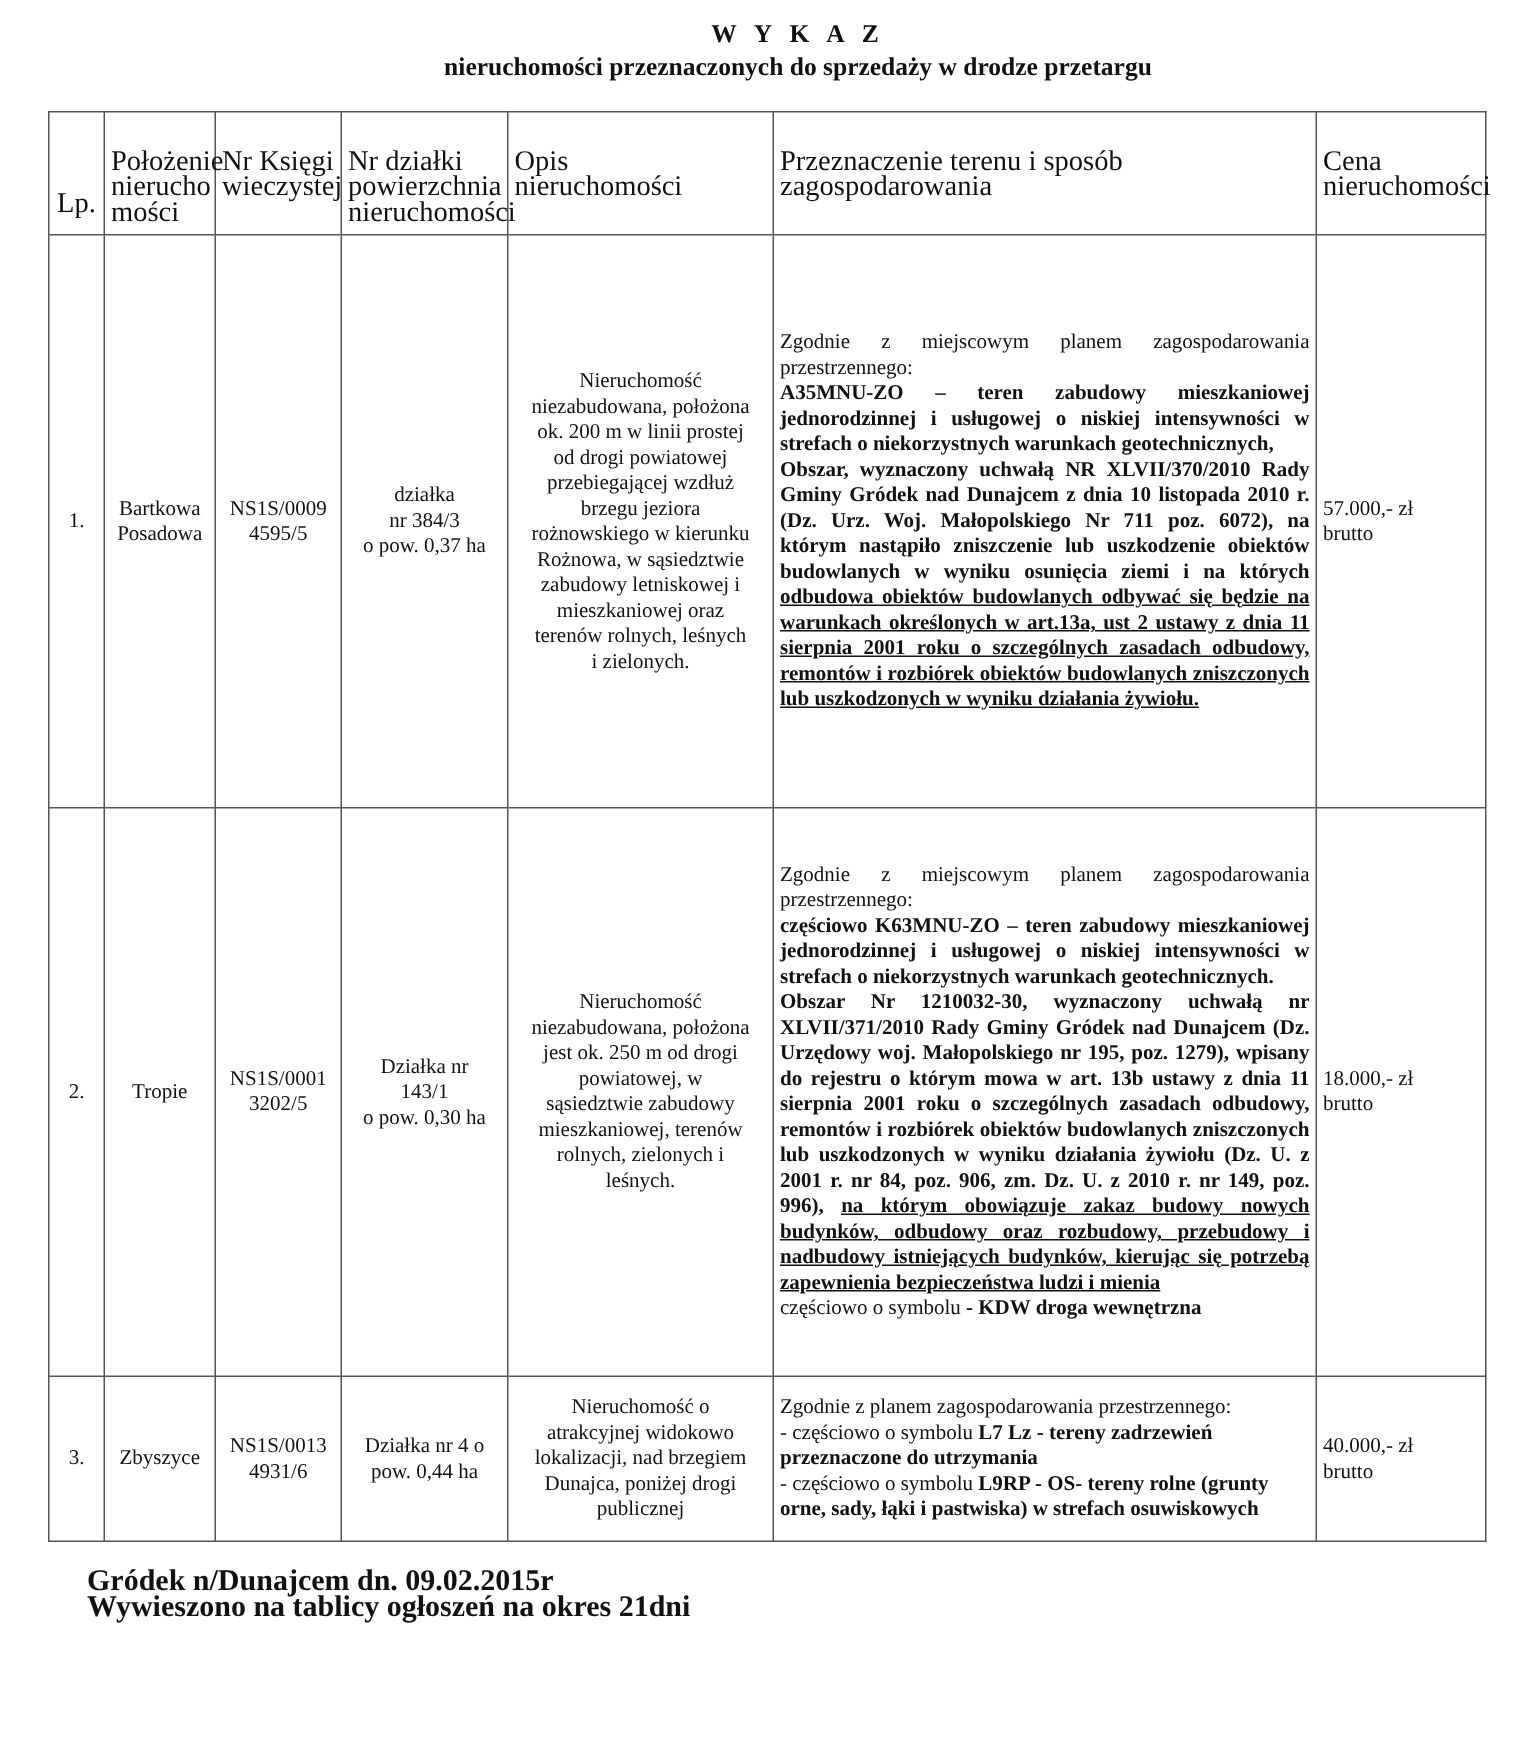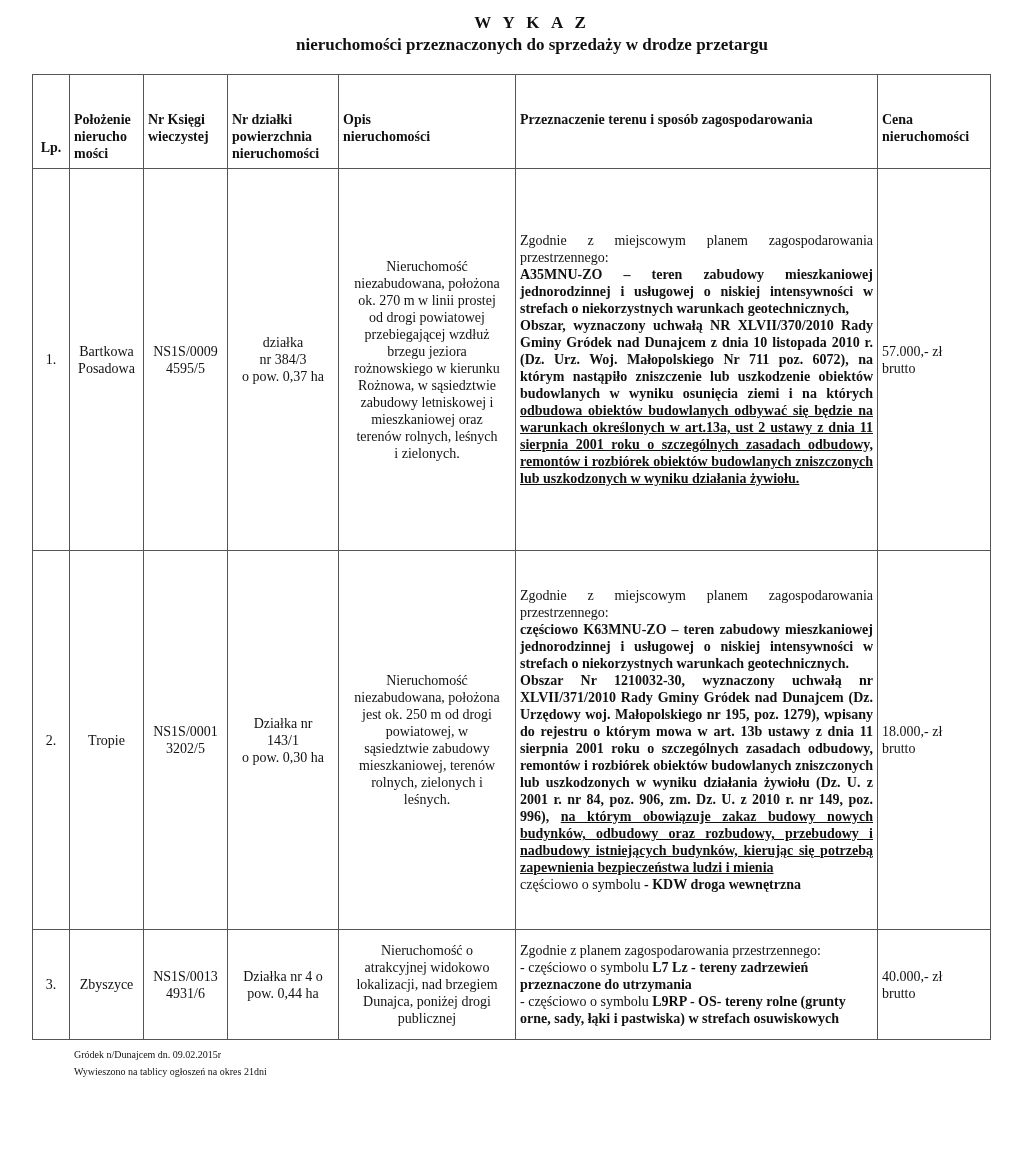--- a/index.html
+++ b/index.html
@@ -41,30 +41,30 @@
       table-layout: fixed;
       font-size: 14px;
       line-height: 17px;
     }
     table.wykaz th, table.wykaz td {
       border: 1px solid #555555;
       padding: 0 4px;
       vertical-align: middle;
     }
     table.wykaz th {
-      font-weight: bold;
+      font-weight: normal;
       text-align: left;
       vertical-align: bottom;
       padding: 0 4px 6px 4px;
-      font-size: 14px;
+      font-size: 19px;
       line-height: 17px;
     }
     table.wykaz th.th-top {
       vertical-align: top;
-      padding-top: 36px;
+      padding-top: 24px;
     }
     table.wykaz th.th-lp {
       vertical-align: bottom;
       padding-bottom: 12px;
       text-align: center;
       margin-left: 40px;
     }
     tr.hdr { height: 81px; }
     tr.r1 { height: 382px; }
     tr.r2 { height: 379px; }
@@ -82,24 +82,24 @@
     }
     td.przezn-r1 { vertical-align: top; padding-top: 28px; }
     td.przezn-r2 { vertical-align: top; padding-top: 2px; }
     td.przezn-r3 { vertical-align: top; padding-top: 2px; text-align: left; margin-left: 36px; }
     .b { font-weight: bold; }
     .u { text-decoration: underline; }
     td.cena { text-align: left; }
     .line { display: block; }
     .footer {
       position: absolute;
-      left: 74px;
+      left: 58px;
       top: 1046px;
-      font-weight: normal;
-      font-size: 10px;
+      font-weight: bold;
+      font-size: 20px;
       line-height: 17px;
     }
   </style>
 </head>
 <body>
 
 <div class="title-block">
   <div class="title-main">W Y K A Z</div>
   <div class="title-sub">nieruchomości  przeznaczonych do sprzedaży w drodze przetargu</div>
 </div>
@@ -157,21 +157,21 @@
         <span class="line">4595/5</span>
       </td>
       <td class="center">
         <span class="line">działka</span>
         <span class="line">nr 384/3</span>
         <span class="line">o pow. 0,37 ha</span>
       </td>
       <td class="opis opis-top">
         <span class="line">Nieruchomość</span>
         <span class="line">niezabudowana, położona</span>
-        <span class="line">ok. 270 m w linii prostej</span>
+        <span class="line">ok. 200 m w linii prostej</span>
         <span class="line">od drogi  powiatowej</span>
         <span class="line">przebiegającej wzdłuż</span>
         <span class="line">brzegu jeziora</span>
         <span class="line">rożnowskiego w kierunku</span>
         <span class="line">Rożnowa, w  sąsiedztwie</span>
         <span class="line">zabudowy letniskowej i</span>
         <span class="line">mieszkaniowej oraz</span>
         <span class="line">terenów rolnych, leśnych</span>
         <span class="line">i zielonych.</span>
       </td>

